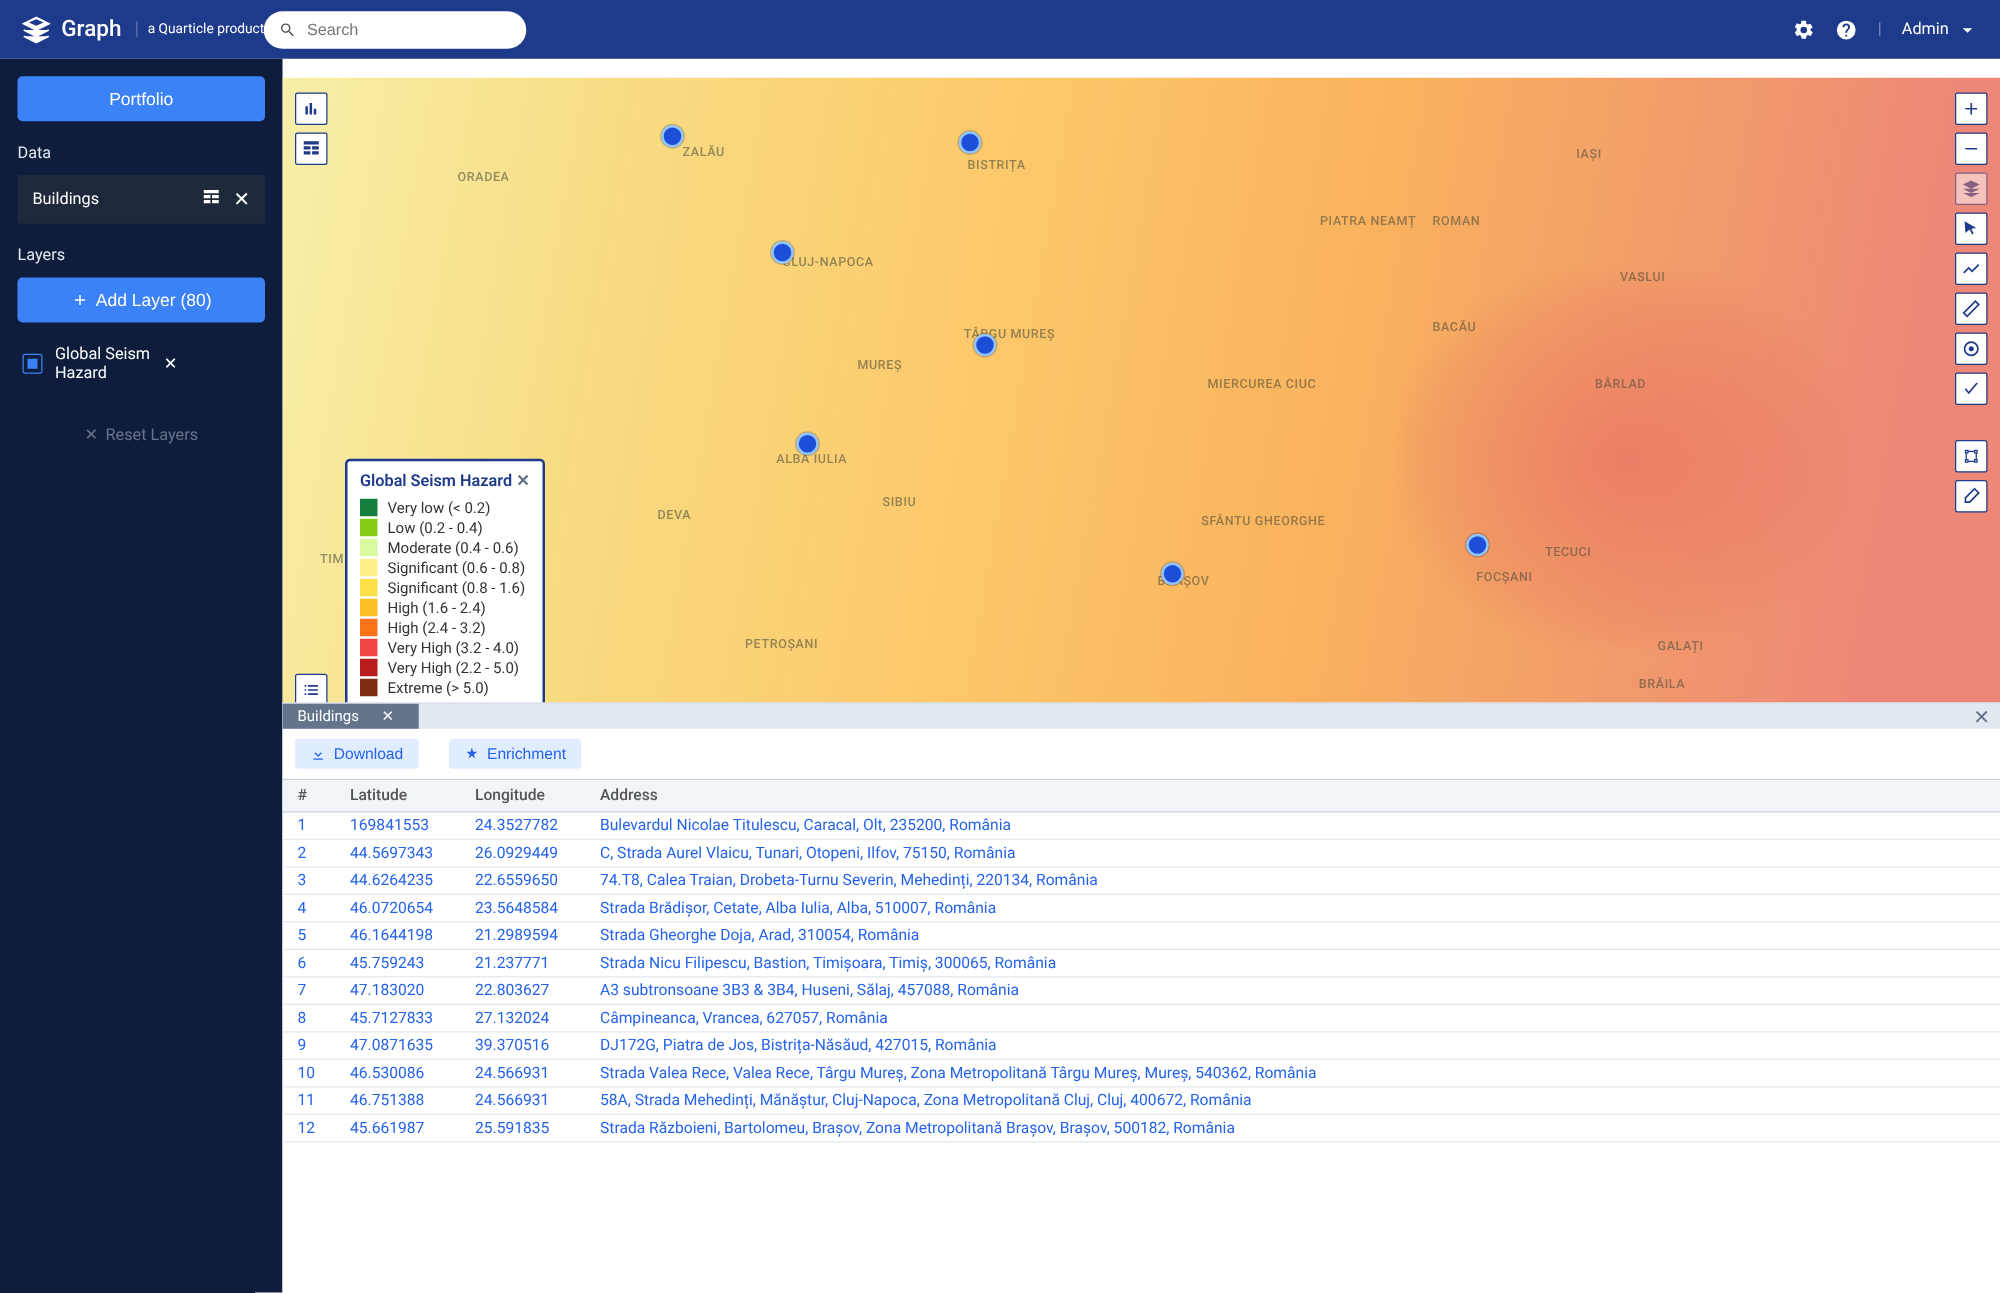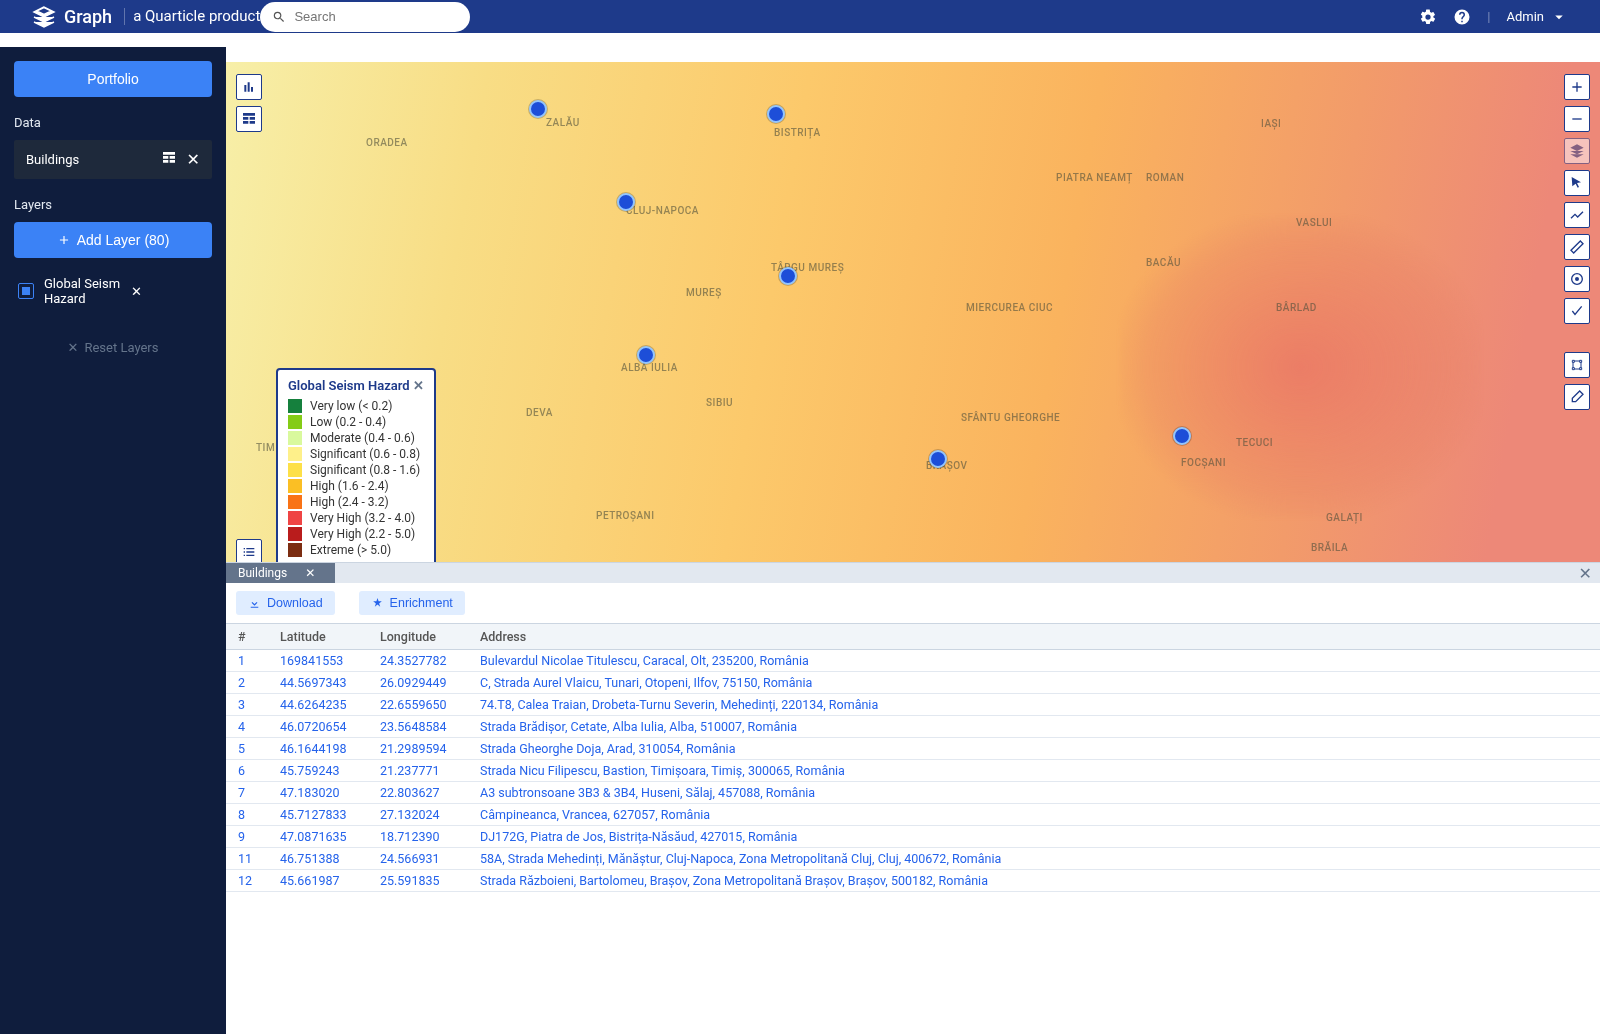--- a/index.html
+++ b/index.html
@@ -1,23 +1,23 @@
 <!DOCTYPE html>
 <html><head>
 <meta charset="utf-8">
 <style>
 * { box-sizing: border-box; margin: 0; padding: 0; }
 body { font-family: -apple-system, BlinkMacSystemFont, "Segoe UI", Roboto, sans-serif; font-size: 13px; color: #333; overflow: hidden; width: 1600px; height: 1034px; background: #fff; }
 
 
-.header { background: #1e3a8a; height: 33px; display: flex; align-items: center; padding: 0 32px; color: #fff; }
+.header { background: #1e3a8a; height: 47px; display: flex; align-items: center; padding: 0 17px; color: #fff; }
 .logo-area { display: flex; align-items: center; gap: 8px; }
 .logo-icon { width: 24px; height: 24px; }
 .logo-text { font-size: 18px; font-weight: 500; }
-.logo-sub { font-size: 15px; line-height: 1.1; border-left: 1px solid rgba(255,255,255,0.3); padding-left: 8px; margin-left: 4px; }
+.logo-sub { font-size: 11px; line-height: 1.1; border-left: 1px solid rgba(255,255,255,0.3); padding-left: 8px; margin-left: 4px; }
 .search-wrap { }
 .search-box { background: #fff; border-radius: 16px; height: 30px; width: 210px; display: flex; align-items: center; padding: 0 12px; }
 .search-box svg { width: 16px; height: 16px; fill: #555; }
 .search-box input { border: none; outline: none; margin-left: 8px; font-size: 13px; width: 100%; }
 .header-right { margin-left: auto; display: flex; align-items: center; gap: 16px; }
 .header-right svg { width: 18px; height: 18px; fill: #fff; }
 .header-right .sep { color: rgba(255,255,255,0.4); }
 .admin-drop { display: flex; align-items: center; gap: 6px; cursor: pointer; font-size: 13px; }
 
 
@@ -391,22 +391,28 @@
           </tr>
           <tr>
             <td>8</td>
             <td>45.7127833</td>
             <td>27.132024</td>
             <td>Câmpineanca, Vrancea, 627057, România</td>
           </tr>
           <tr>
             <td>9</td>
             <td>47.0871635</td>
-            <td>18.712390</td>
+            <td>39.370516</td>
             <td>DJ172G, Piatra de Jos, Bistrița-Năsăud, 427015, România</td>
+          </tr>
+          <tr>
+            <td>10</td>
+            <td>46.530086</td>
+            <td>24.566931</td>
+            <td>Strada Valea Rece, Valea Rece, Târgu Mureș, Zona Metropolitană Târgu Mureș, Mureș, 540362, România</td>
           </tr>
           <tr>
             <td>11</td>
             <td>46.751388</td>
             <td>24.566931</td>
             <td>58A, Strada Mehedinți, Mănăștur, Cluj-Napoca, Zona Metropolitană Cluj, Cluj, 400672, România</td>
           </tr>
           <tr>
             <td>12</td>
             <td>45.661987</td>

